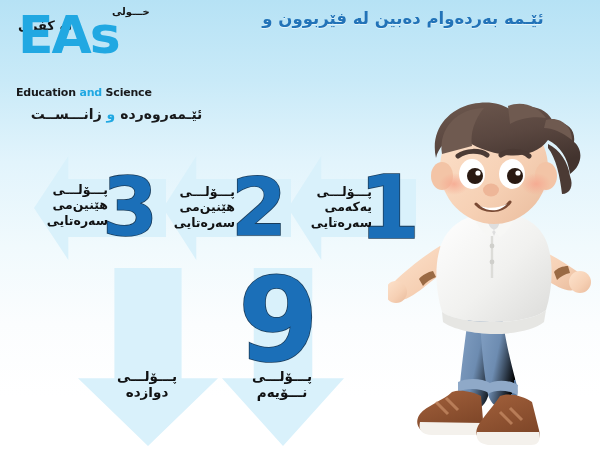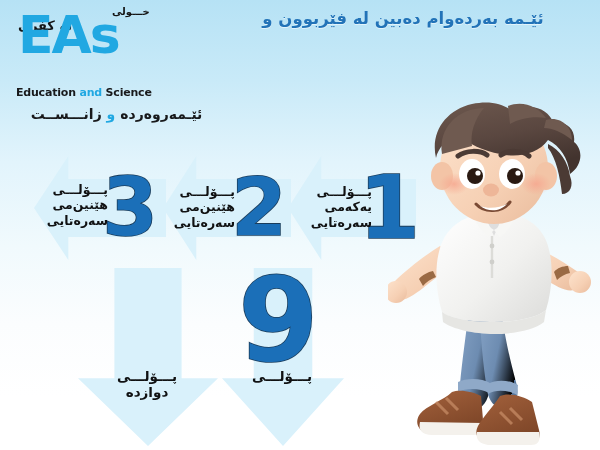--- a/index.html
+++ b/index.html
@@ -238,20 +238,21 @@
       <span>هێنین‌می</span>
       <span>سه‌ره‌تایی</span>
     </div>
   </div>
 
   <div class="arrow arrow-down" id="arrow-grade-9">
     <div class="arrow-shape"></div>
     <div class="grade-num">9</div>
     <div class="grade-label">
       <span>پـــۆلـــی</span>
+      <span>نـــۆیه‌م</span>
     </div>
   </div>
 
   <div class="arrow arrow-down" id="arrow-grade-12">
     <div class="arrow-shape"></div>
     <div class="grade-label">
       <span>پـــۆلـــی</span>
       <span>دوازده</span>
     </div>
   </div>

